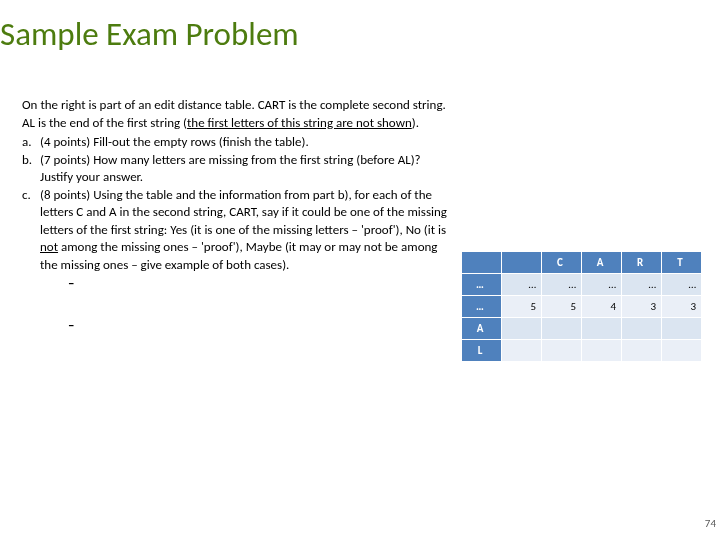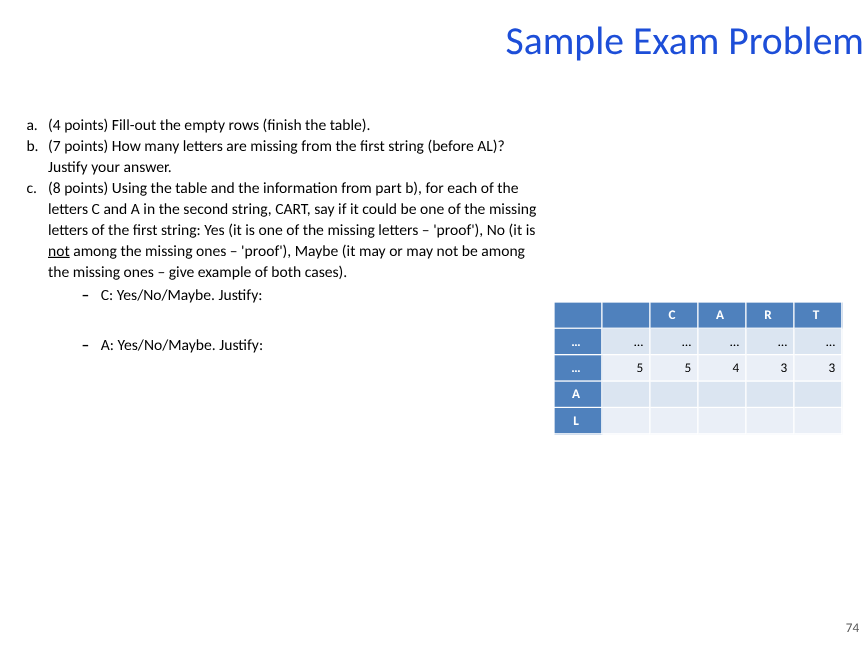--- a/index.html
+++ b/index.html
@@ -6,26 +6,26 @@
   body {
     width: 720px;
     height: 540px;
     background: #ffffff;
     font-family: Calibri, Arial, sans-serif;
     color: #000;
     position: relative;
     overflow: hidden;
   }
   .title {
-    text-align: right;
+    text-align: left;
     font-size: 33px;
     font-weight: 400;
     margin-top: 14px;
     margin-bottom: 42px;
-    color: #1d4ed8;
+    color: #4d7c0f;
   }
   .content {
     display: flex;
     padding: 0 18px 0 22px;
     align-items: flex-start;
   }
   .prose {
     flex: 1;
     font-size: 13px;
     line-height: 1.35;
@@ -82,45 +82,46 @@
     color: #595959;
   }
 </style>
 </head>
 <body>
 
 <h1 class="title">Sample Exam Problem</h1>
 
 <div class="content">
   <div class="prose">
+    <div class="intro">
+      <span>On the right is part of an edit distance table.  CART is the complete second string.  AL is the end of the first string (</span><span class="underline">the first letters of this string are not shown</span><span>).</span>
+    </div>
 
     <div class="list-item">
       <div class="list-label">a.</div>
       <div class="list-body">(4 points) Fill-out the empty rows (finish the table).</div>
     </div>
 
     <div class="list-item">
       <div class="list-label">b.</div>
       <div class="list-body">(7 points) How many letters are missing from the first string (before AL)? Justify your answer.</div>
     </div>
 
     <div class="list-item">
       <div class="list-label">c.</div>
       <div class="list-body">
         <span>(8 points) Using the table and the information from part b), for each of the letters </span><span class="bold">C and A</span><span> in the second string, CART, say if it could be one of the missing letters of the first string: </span><span class="bold">Yes</span><span> (it is one of the missing letters – 'proof'), </span><span class="bold">No</span><span> (it is </span><span class="underline">not</span><span> among the missing ones – 'proof'), </span><span class="bold">Maybe</span><span> (it may or may not be among the missing ones – give example of both cases).</span>
         <div class="sub-item">
           <div class="dash">–</div>
-          <div>C:   Yes/No/Maybe. Justify:</div>
         </div>
       </div>
     </div>
 
     <div class="sub-item" style="margin-left:46px; margin-top:24px;">
       <div class="dash">–</div>
-      <div>A:   Yes/No/Maybe. Justify:</div>
     </div>
   </div>
 
   <div class="table-wrap">
     <table>
       <tbody>
           <tr>
         <th class="hdr"></th>
         <th class="hdr"></th>
         <th class="hdr">C</th>

